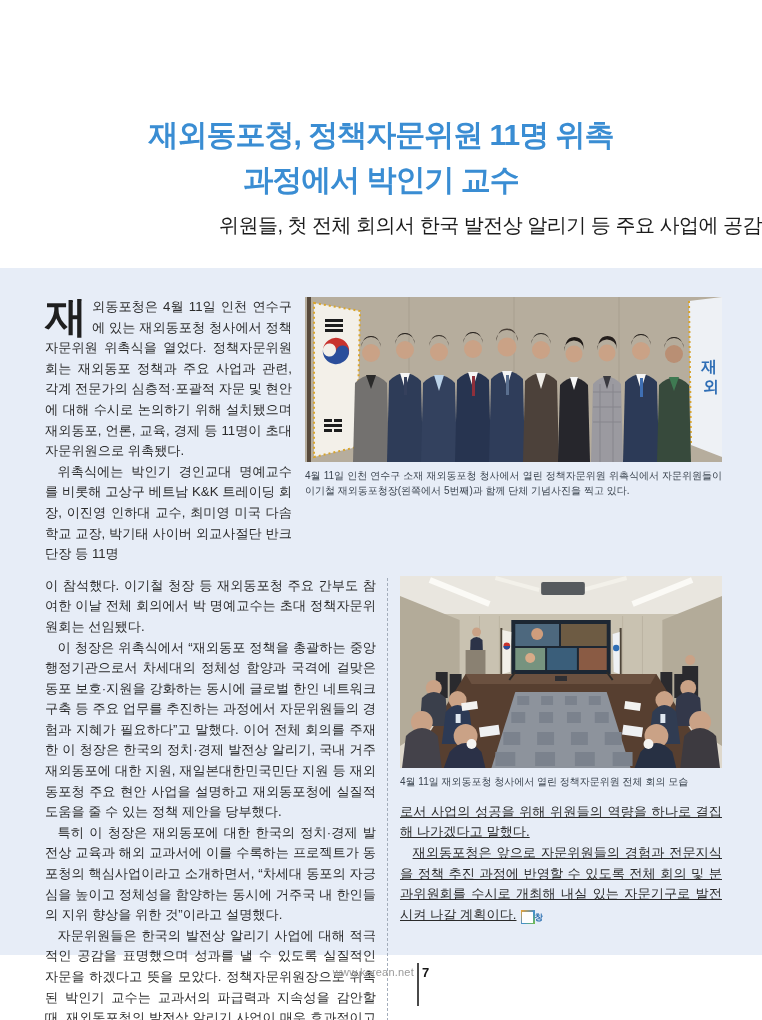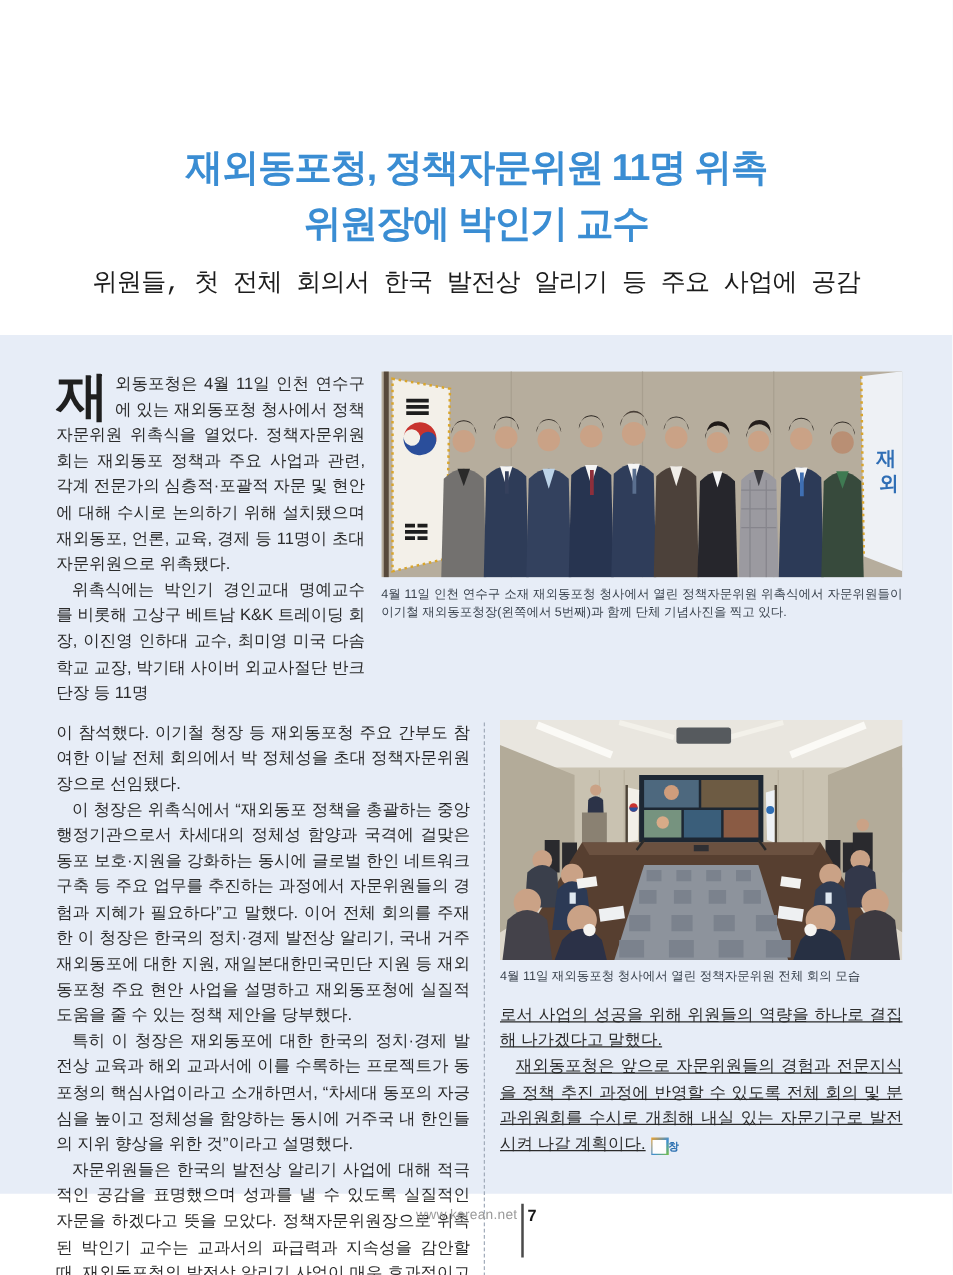--- a/index.html
+++ b/index.html
@@ -3,21 +3,21 @@
 <meta charset="utf-8">
 <style>
   html,body{margin:0;padding:0;background:#fff;}
   .page{position:relative;width:762px;height:1020px;background:#ffffff;overflow:hidden;
         font-family:"Liberation Sans","DejaVu Sans",sans-serif;color:#2e2e2e;}
 
   
   .head-block{position:absolute;top:112px;left:0;width:100%;text-align:center;}
   .headline{margin:0;font-size:30px;line-height:45px;font-weight:700;letter-spacing:-1px;color:#3a8dd3;}
   .subtitle{margin:10px 0 0 0;font-size:20px;font-weight:500;color:#1c1c1c;
-            font-family:Liberation Mono, monospace;letter-spacing:-0.5px;}
+            font-family:Liberation Sans, sans-serif;letter-spacing:-0.5px;text-align:right;}
 
   
   .content{position:absolute;top:268px;left:0;width:762px;height:687px;background:#e7edf7;
            box-sizing:border-box;padding:29px 40px 0 45px;}
   .row-a{display:flex;gap:13px;}
   .col-narrow{width:247px;flex:0 0 247px;}
   .body-text{font-size:13.2px;line-height:20.6px;text-align:justify;color:#2b2b2b;}
   .body-text p{margin:0;}
   .body-text p.indent{text-indent:0.95em;}
   .dropcap{float:left;font-size:42px;line-height:36px;font-weight:700;color:#1f1f1f;
@@ -52,21 +52,21 @@
   .footer .pageno{font-size:13px;font-weight:700;color:#161616;margin-top:2px;}
 </style>
 </head>
 <body>
 
 <div class="page">
 
   <div class="head-block">
     <h1 class="headline">
       <span>재외동포청, 정책자문위원 11명 위촉</span><br>
-      <span>위원장에 박인기 교수</span>
+      <span>과정에서 박인기 교수</span>
     </h1>
     <p class="subtitle">위원들, 첫 전체 회의서 한국 발전상 알리기 등 주요 사업에 공감</p>
   </div>
 
   <div class="content">
 
     <div class="row-a">
       <div class="col-narrow body-text">
         <p><span class="dropcap">재</span><span>외동포청은 4월 11일 인천 연수구에 있는 재외동포청 청사에서 정책자문위원 위촉식을 열었다. 정책자문위원회는 재외동포 정책과 주요 사업과 관련, 각계 전문가의 심층적·포괄적 자문 및 현안에 대해 수시로 논의하기 위해 설치됐으며 재외동포, 언론, 교육, 경제 등 11명이 초대 자문위원으로 위촉됐다.</span></p>
         <p class="indent">위촉식에는 박인기 경인교대 명예교수를 비롯해 고상구 베트남 K&amp;K 트레이딩 회장, 이진영 인하대 교수, 최미영 미국 다솜학교 교장, 박기태 사이버 외교사절단 반크 단장 등 11명</p>
@@ -184,21 +184,21 @@
             </g>
           </svg>
         </span>
         <figcaption class="caption">4월 11일 인천 연수구 소재 재외동포청 청사에서 열린 정책자문위원 위촉식에서 자문위원들이 이기철 재외동포청장(왼쪽에서 5번째)과 함께 단체 기념사진을 찍고 있다.</figcaption>
       </figure>
     </div>
 
     <div class="row-b">
 
       <div class="col-left body-text">
-        <p>이 참석했다. 이기철 청장 등 재외동포청 주요 간부도 참여한 이날 전체 회의에서 박 정체성을 초대 정책자문위원장으로 선임됐다.</p>
+        <p>이 참석했다. 이기철 청장 등 재외동포청 주요 간부도 참여한 이날 전체 회의에서 박 명예교수는 초대 정책자문위원회는 선임됐다.</p>
         <p class="indent">이 청장은 위촉식에서 “재외동포 정책을 총괄하는 중앙행정기관으로서 차세대의 정체성 함양과 국격에 걸맞은 동포 보호·지원을 강화하는 동시에 글로벌 한인 네트워크 구축 등 주요 업무를 추진하는 과정에서 자문위원들의 경험과 지혜가 필요하다”고 말했다. 이어 전체 회의를 주재한 이 청장은 한국의 정치·경제 발전상 알리기, 국내 거주 재외동포에 대한 지원, 재일본대한민국민단 지원 등 재외동포청 주요 현안 사업을 설명하고 재외동포청에 실질적 도움을 줄 수 있는 정책 제안을 당부했다.</p>
         <p class="indent">특히 이 청장은 재외동포에 대한 한국의 정치·경제 발전상 교육과 해외 교과서에 이를 수록하는 프로젝트가 동포청의 핵심사업이라고 소개하면서, “차세대 동포의 자긍심을 높이고 정체성을 함양하는 동시에 거주국 내 한인들의 지위 향상을 위한 것”이라고 설명했다.</p>
         <p class="indent">자문위원들은 한국의 발전상 알리기 사업에 대해 적극적인 공감을 표명했으며 성과를 낼 수 있도록 실질적인 자문을 하겠다고 뜻을 모았다. 정책자문위원장으로 위촉된 박인기 교수는 교과서의 파급력과 지속성을 감안할 때, 재외동포청의 발전상 알리기 사업이 매우 효과적이고 시의적절하다고 평가한다면서, 위원장으</p>
       </div>
 
       <div class="col-div"></div>
 
       <div class="col-right">
         <figure class="fig2">
           <span class="photo-frame">

